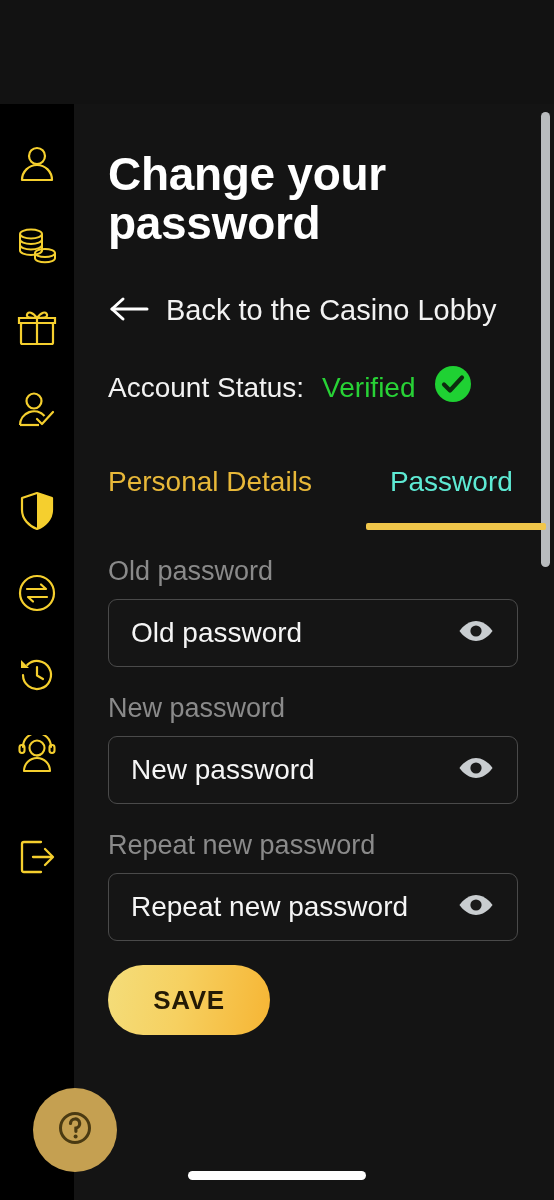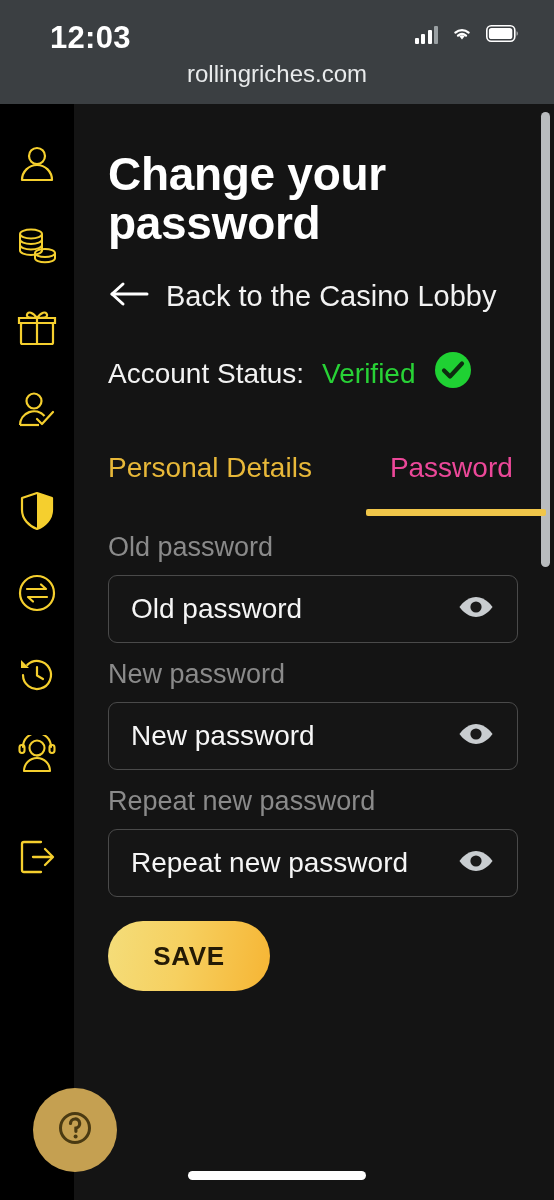--- a/index.html
+++ b/index.html
@@ -48,43 +48,43 @@
     background:#141414; overflow:hidden;
   }
   .content { padding:46px 36px 0 34px; }
 
   .title {
     font-size:46px; line-height:1.07; font-weight:700; color:#ffffff;
     letter-spacing:-0.3px; max-width:300px;
   }
 
   .backrow {
-    margin-top:32px; display:flex; align-items:flex-start; gap:16px;
+    margin-top:46px; display:flex; align-items:flex-end; gap:16px;
   }
   .backrow .label { font-size:29px; color:#f2f2f2; }
 
   .statusrow {
     margin-top:38px; display:flex; align-items:center; gap:18px;
     font-size:28px; color:#f2f2f2;
   }
   .verified { color:#28d236; }
 
   .tabs {
     margin-top:56px; display:flex; align-items:flex-end; gap:78px;
     position:relative; padding-bottom:26px;
   }
   .tab { font-size:28px; padding-bottom:6px; }
   .tab.inactive { color:#e8b839; }
-  .tab.active { color:#ec4899; }
+  .tab.active { color:#5eead4; }
   .tab-underline {
     position:absolute; left:258px; bottom:0; width:180px; height:7px;
     background:#f0c košt; background:#f0c64a; border-radius:2px;
   }
 
-  .field { margin-top:16px; }
+  .field { margin-top:26px; }
   .field:first-of-type { margin-top:34px; }
   .field-label {
     font-size:27px; color:#8a8a8a; margin-bottom:12px;
   }
   .input-box {
     position:relative; height:68px; border:1px solid #4a4a4a; border-radius:9px;
     background:#151515; display:flex; align-items:center; padding:0 0 0 22px;
   }
   .input-box .value { font-size:28px; color:#f5f5f5; }
   .eye { position:absolute; right:22px; top:50%; transform:translateY(-50%); }
@@ -111,46 +111,20 @@
   .home-ind {
     position:absolute; left:50%; transform:translateX(-50%); bottom:20px;
     width:178px; height:9px; background:#ffffff; border-radius:5px;
   }
 </style>
 </head>
 <body>
 
 <div class="phone">
 
-  <div class="statusbar">
-    <div class="clock">12:03</div>
-    <div class="sysicons">
-      <span class="bars">
-        <i></i>
-          <i></i>
-          <i></i>
-          <i></i>
-      </span>
-      <span>
-        <svg width="24" height="18" viewBox="0 0 24 18">
-          <path d="M12 15.5l2.6-3.2a4 4 0 0 0-5.2 0L12 15.5z" fill="#fff"></path>
-          <path d="M5.4 8.6a10.2 10.2 0 0 1 13.2 0" stroke="#fff" stroke-width="2.3" fill="none" stroke-linecap="round"></path>
-          <path d="M8 11.6a6.4 6.4 0 0 1 8 0" stroke="#fff" stroke-width="2.3" fill="none" stroke-linecap="round"></path>
-        </svg>
-      </span>
-      <span>
-        <svg width="34" height="17" viewBox="0 0 34 17">
-          <rect x="0.8" y="0.8" width="28" height="15.4" rx="4.4" stroke="#fff" stroke-width="1.6" fill="none"></rect>
-          <rect x="2.9" y="2.9" width="23.4" height="11.2" rx="2.6" fill="#fff"></rect>
-          <path d="M30.6 6.2c1.5.5 1.5 4.1 0 4.6z" fill="#fff" opacity="0.7"></path>
-        </svg>
-      </span>
-    </div>
-    <div class="url">rollingriches.com</div>
-  </div>
 
   <div class="sidebar">
 
     <div class="sb-item">
       <span>
         <svg width="44" height="44" viewBox="0 0 44 44" fill="none" stroke="#f5cf2e" stroke-width="2.2">
           <circle cx="22" cy="13" r="8"></circle>
           <path d="M7 37a15 15 0 0 1 30 0z" stroke-linejoin="round"></path>
         </svg>
       </span>

